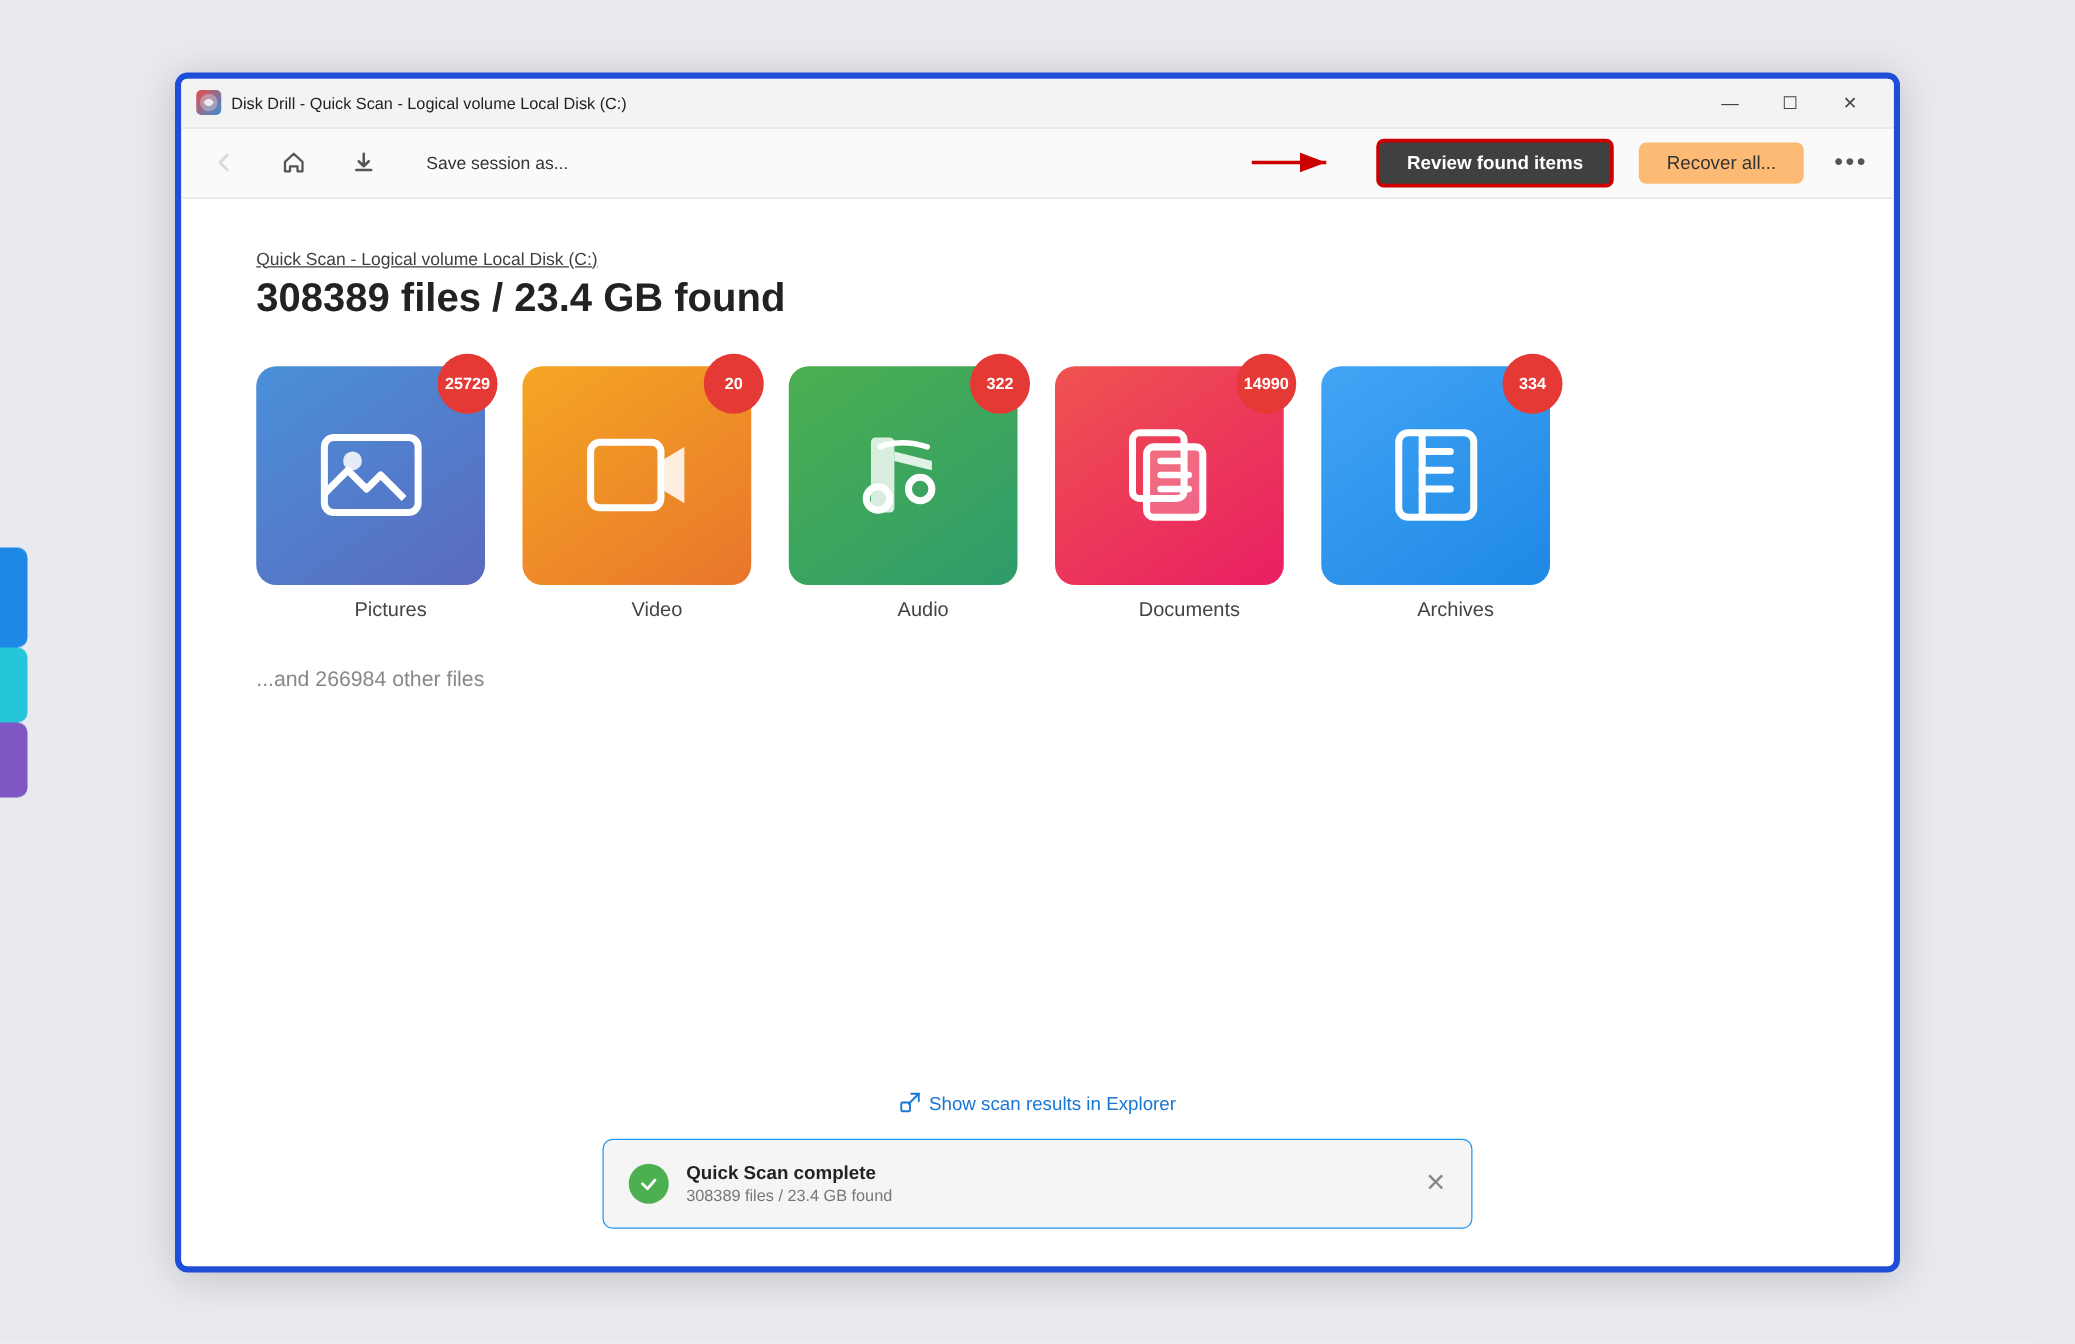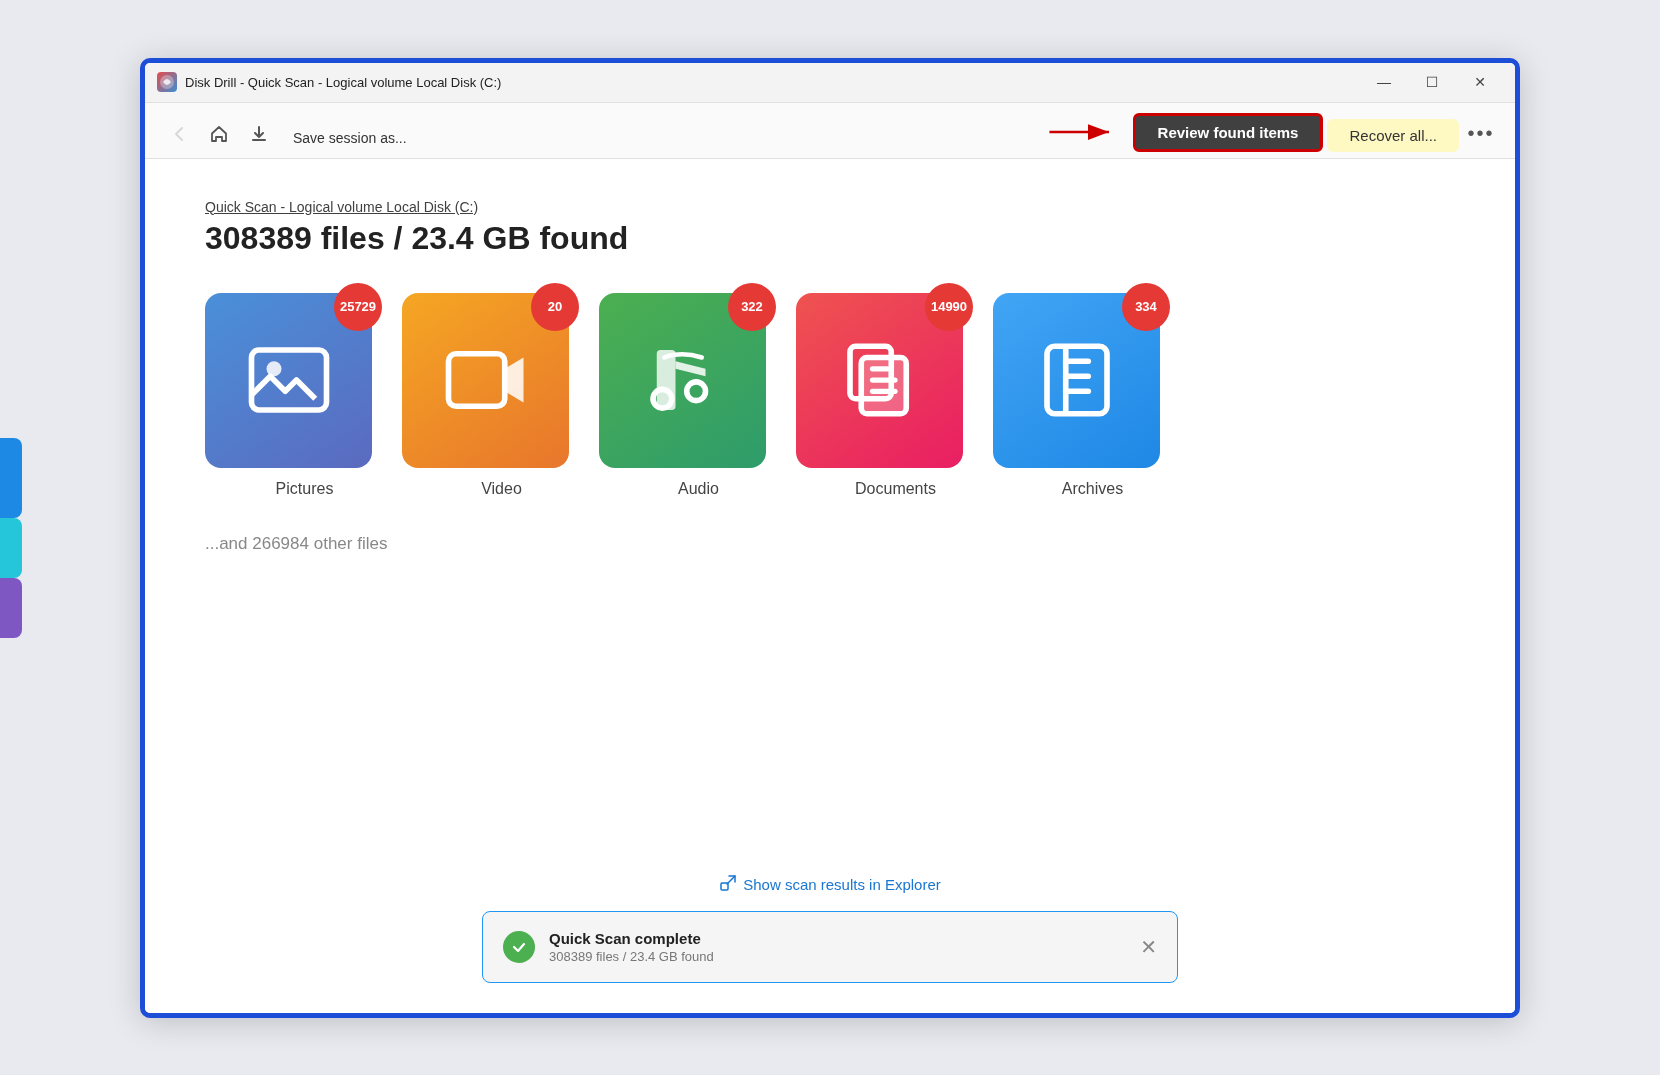--- a/index.html
+++ b/index.html
@@ -68,25 +68,25 @@
       border-radius: 4px;
       font-size: 14px;
       color: #444;
     }
 
     
     .toolbar {
       background: #fafafa;
       height: 56px;
       display: flex;
-      align-items: flex-end;
+      align-items: center;
       padding: 6px 16px;
       border-bottom: 1px solid #e0e0e0;
       flex-shrink: 0;
-      gap: 4px;
+      gap: 20px;
     }
     .toolbar-nav-btn {
       width: 36px; height: 36px;
       border: none; background: transparent;
       cursor: pointer;
       border-radius: 4px;
       display: flex; align-items: center; justify-content: center;
       color: #666;
       font-size: 18px;
     }
@@ -111,21 +111,21 @@
       color: #fff;
       border: 3px solid #cc0000;
       border-radius: 6px;
       padding: 8px 22px;
       font-size: 15px;
       font-weight: 600;
       cursor: pointer;
       white-space: nowrap;
     }
     .btn-recover {
-      background: #fef9c3;
+      background: #fdba74;
       color: #333;
       border: none;
       border-radius: 6px;
       padding: 8px 22px;
       font-size: 15px;
       font-weight: 500;
       cursor: pointer;
       white-space: nowrap;
     }
     .toolbar-more {
@@ -168,21 +168,21 @@
       flex-wrap: wrap;
     }
     .category-card {
       display: flex;
       flex-direction: column;
       align-items: center;
       cursor: pointer;
       position: relative;
     }
     .card-icon-wrap {
-      width: 167px;
+      width: 183px;
       height: 175px;
       border-radius: 16px;
       display: flex;
       align-items: center;
       justify-content: center;
       position: relative;
       margin-bottom: 12px;
     }
     .card-badge {
       position: absolute;

